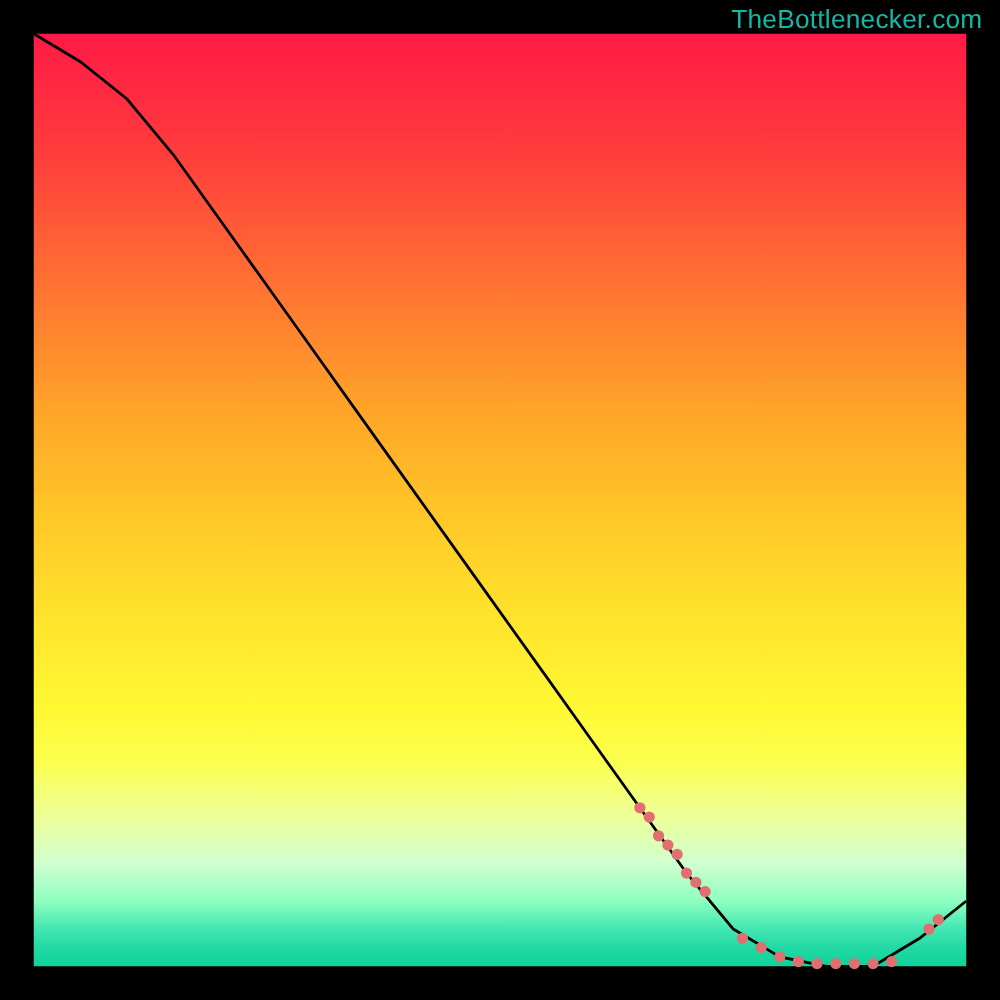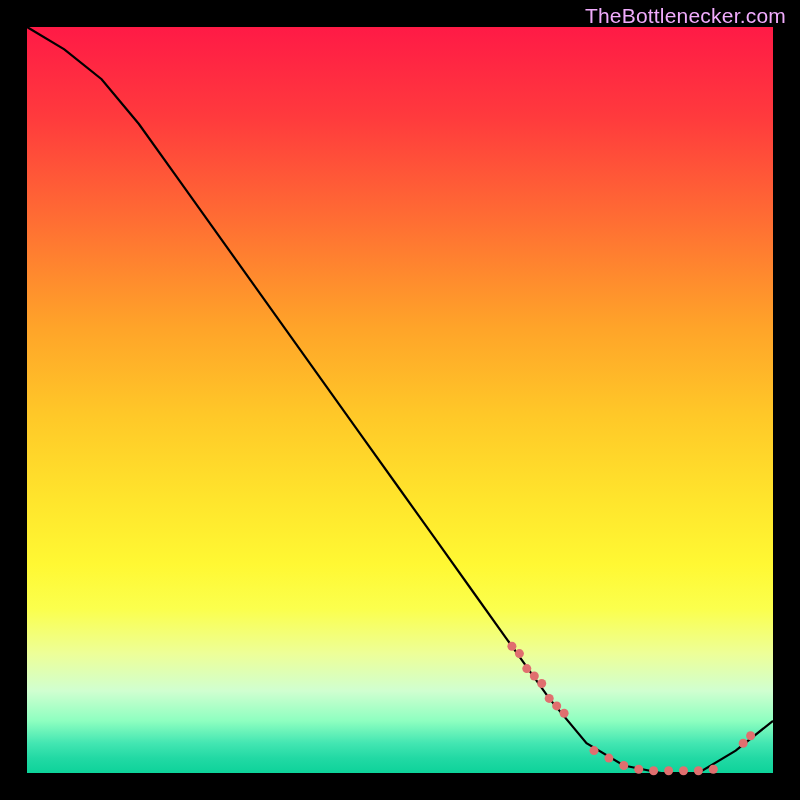--- a/index.html
+++ b/index.html
@@ -37,21 +37,21 @@
       #8effc0 93%,
       #43e6b2 96%,
       #22d9a4 98%,
       #0dd39a 100%
     );
   }
   .credit {
     position: absolute;
     top: 4px;
     right: 14px;
-    color: #f0abfc;
+    color: #14b8a6;
     font-size: 21px;
     letter-spacing: 0.2px;
     font-weight: 400;
   }
   svg.overlay {
     position: absolute;
     left: 0; top: 0;
     width: 746px; height: 746px;
     overflow: visible;
   }

